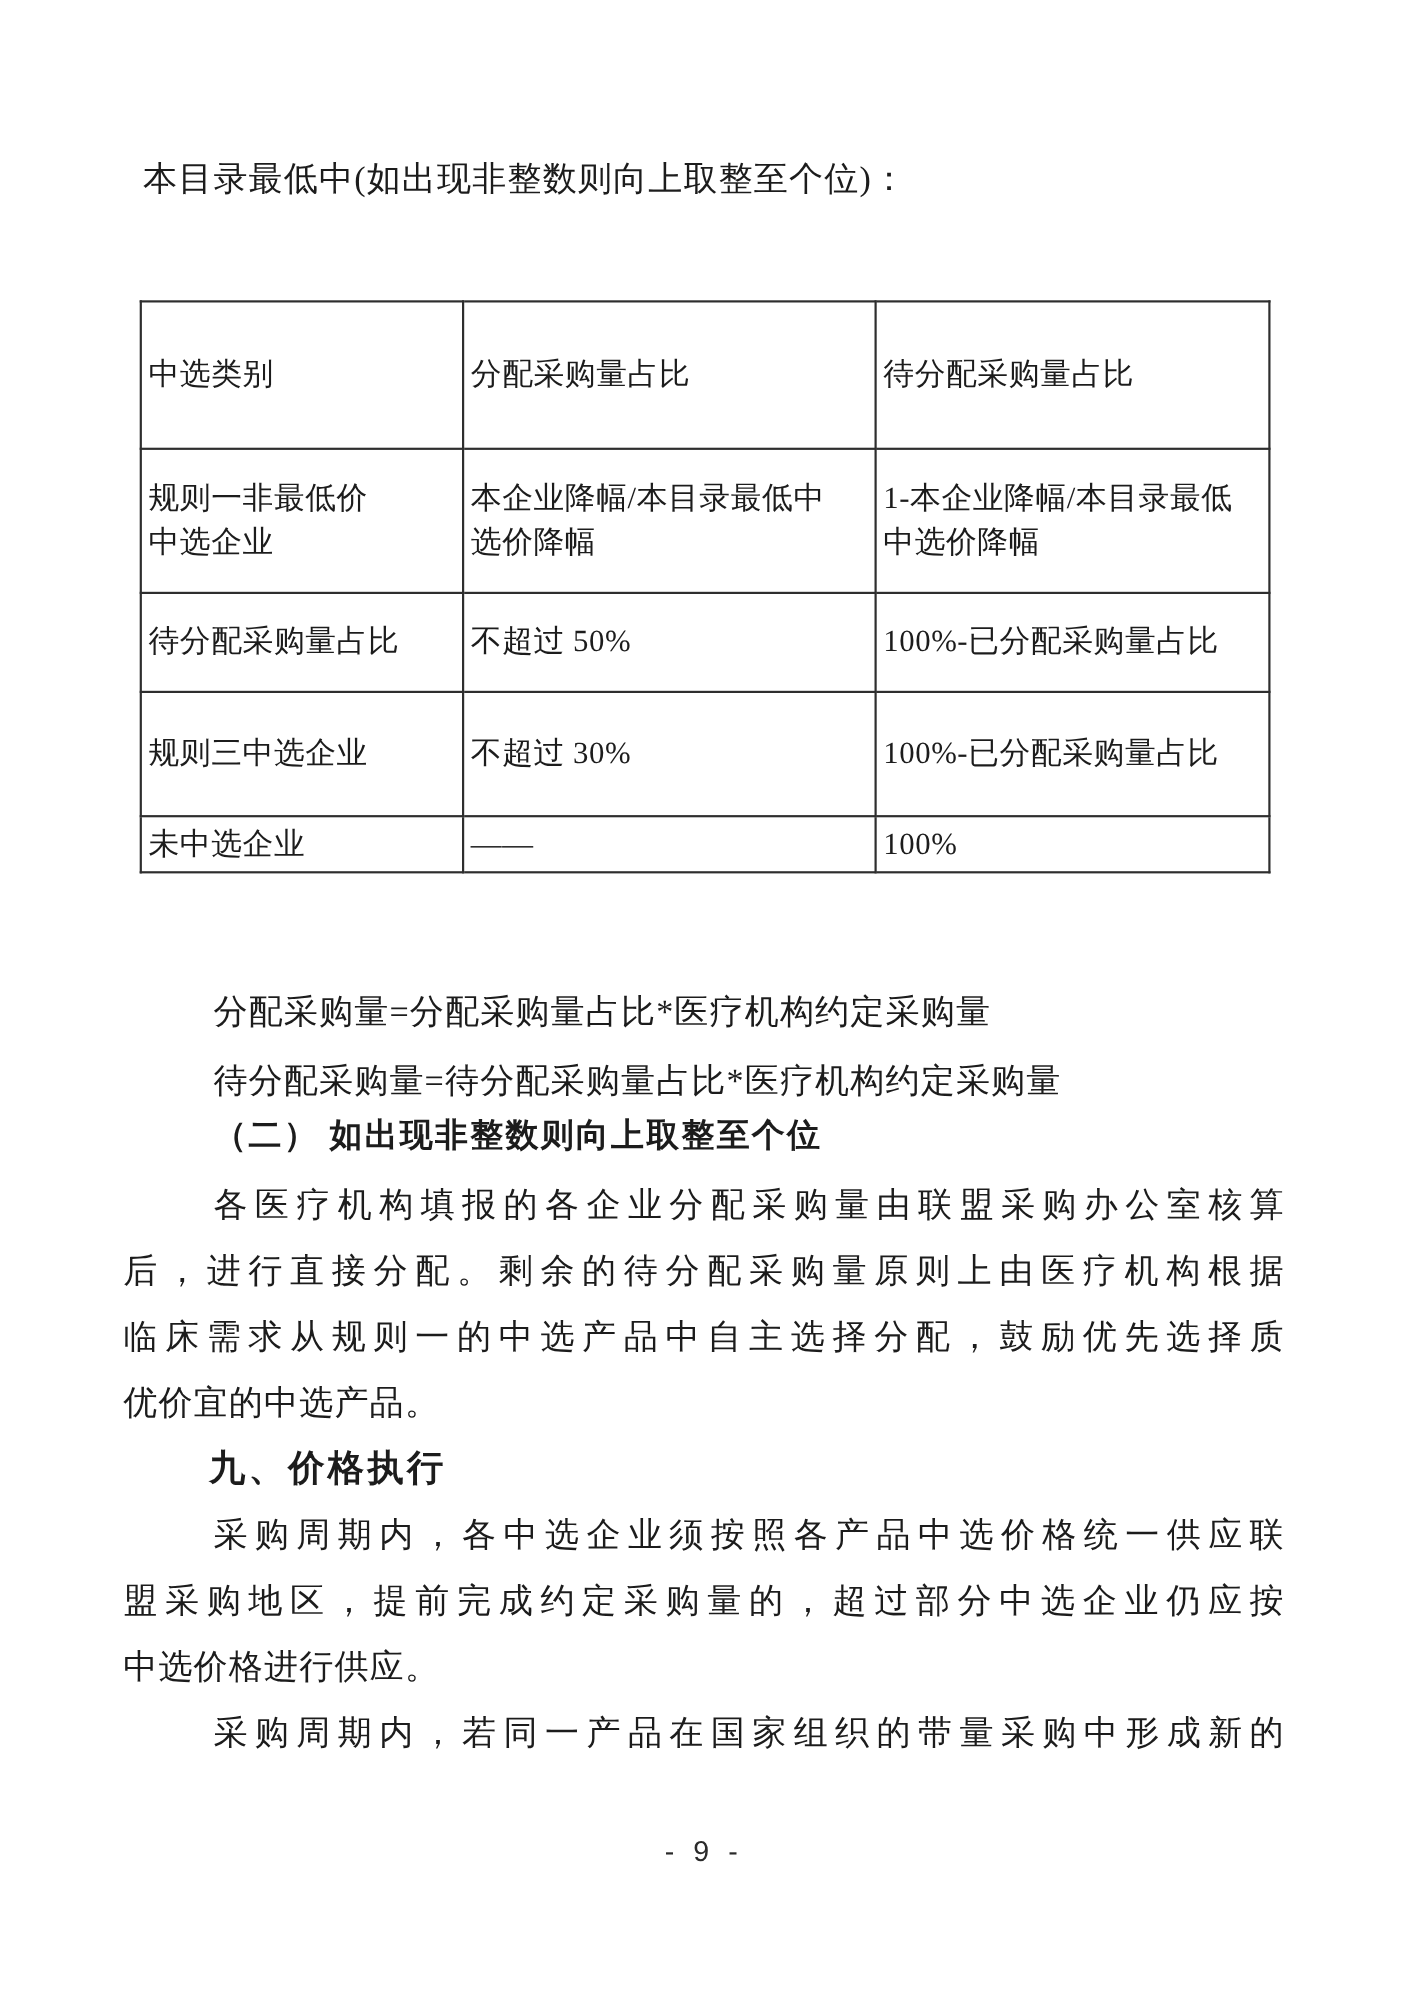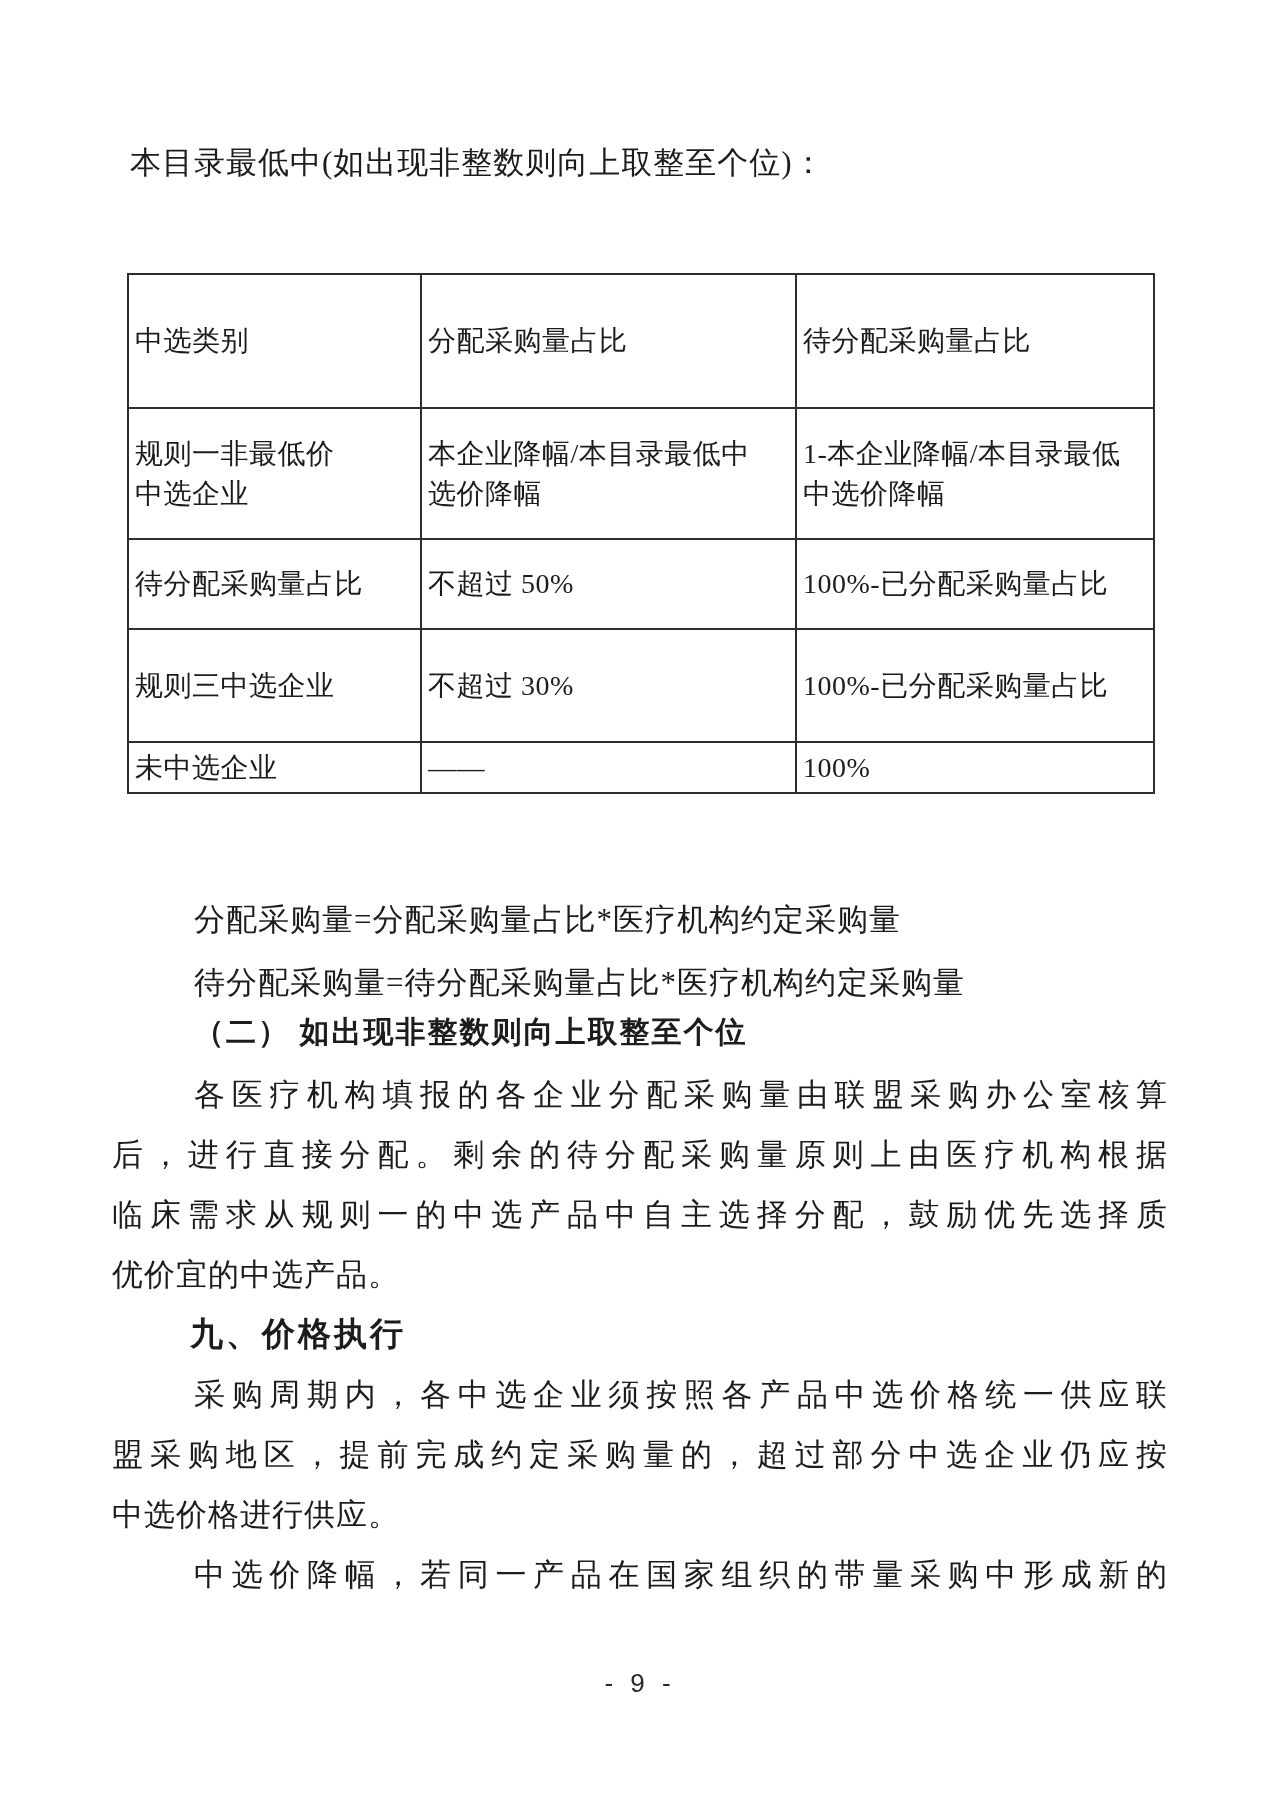--- a/index.html
+++ b/index.html
@@ -135,18 +135,18 @@
 
   <div class="heading-9">九、价格执行</div>
 
   <div class="para para-2">
     <div class="line jfull indent">采购周期内，各中选企业须按照各产品中选价格统一供应联</div>
     <div class="line jfull">盟采购地区，提前完成约定采购量的，超过部分中选企业仍应按</div>
     <div class="line">中选价格进行供应。</div>
   </div>
 
   <div class="para para-3">
-    <div class="line jfull indent">中选价降幅，若同一产品在国家组织的带量采购中形成新的</div>
+    <div class="line jfull indent">采购周期内，若同一产品在国家组织的带量采购中形成新的</div>
   </div>
 
   <div class="pagenum">- 9 -</div>
 
 </div>
 
 </body></html>

